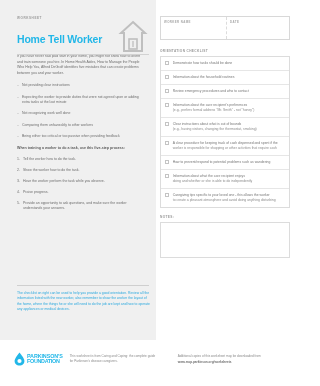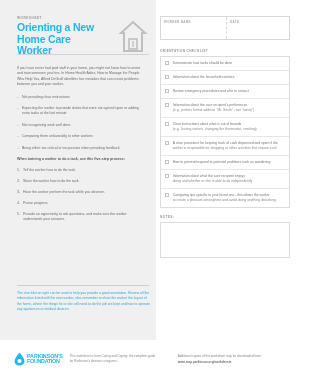--- a/index.html
+++ b/index.html
@@ -127,22 +127,22 @@
   .foot-url { font-weight: bold; color: #6e6e6e; display: block; margin-top: 1px; }
 </style>
 </head>
 <body>
 
 <div class="page">
 
   <div class="left-col">
     <div class="eyebrow">WORKSHEET</div>
     <div class="title">
-      <span>Orienting a New</span><br>
-      <span>Home Care Worker</span>
+      <br>
+      <span>Home Tell Worker</span>
     </div>
 
     <svg class="house-icon" viewBox="0 0 30 34">
       <path d="M15 2 L27 13 L24 13 L24 31 L6 31 L6 13 L3 13 Z" fill="none" stroke="#bfbfbf" stroke-width="2"></path>
       <rect x="11" y="19" width="8" height="10" fill="none" stroke="#bfbfbf" stroke-width="1.6"></rect>
       <line x1="15" y1="21" x2="15" y2="27" stroke="#bfbfbf" stroke-width="1.3"></line>
     </svg>
 
     <div class="hr-top"></div>
 

